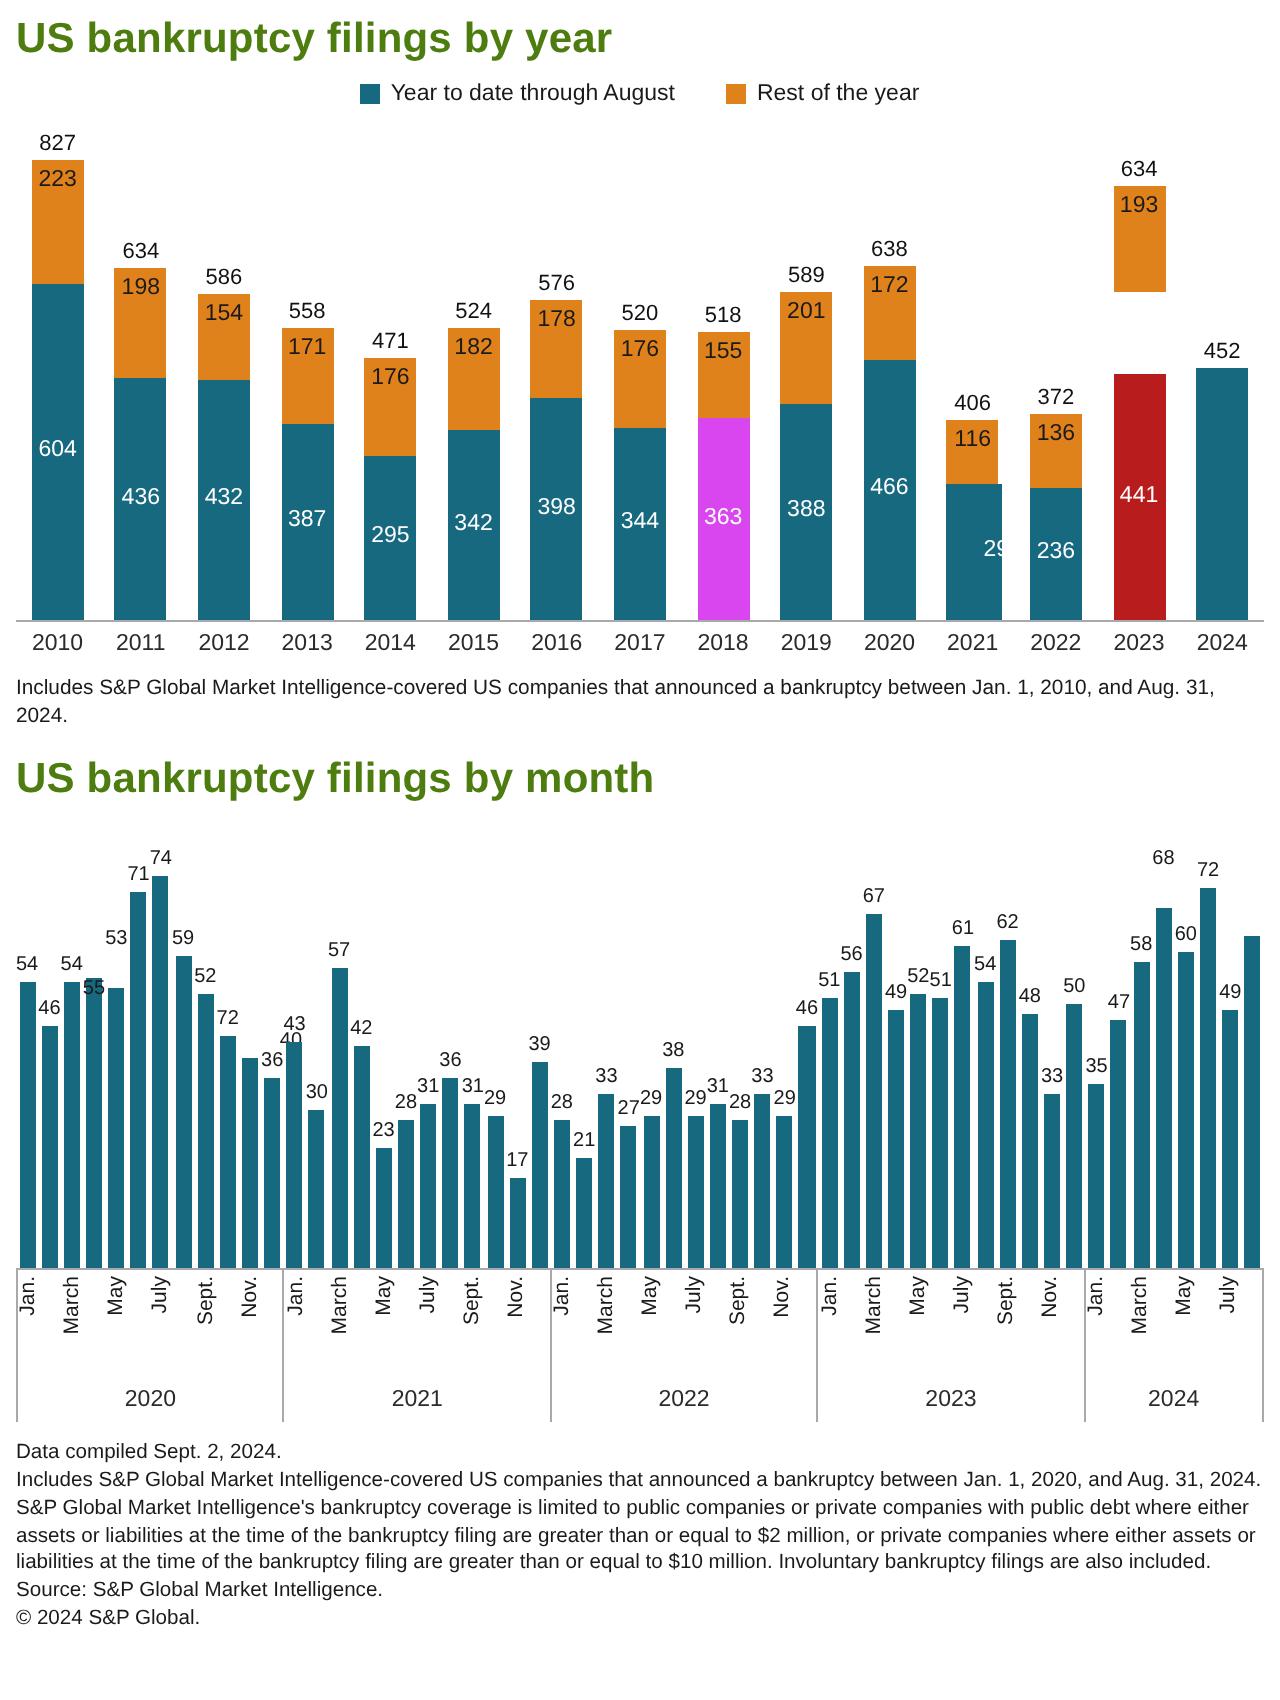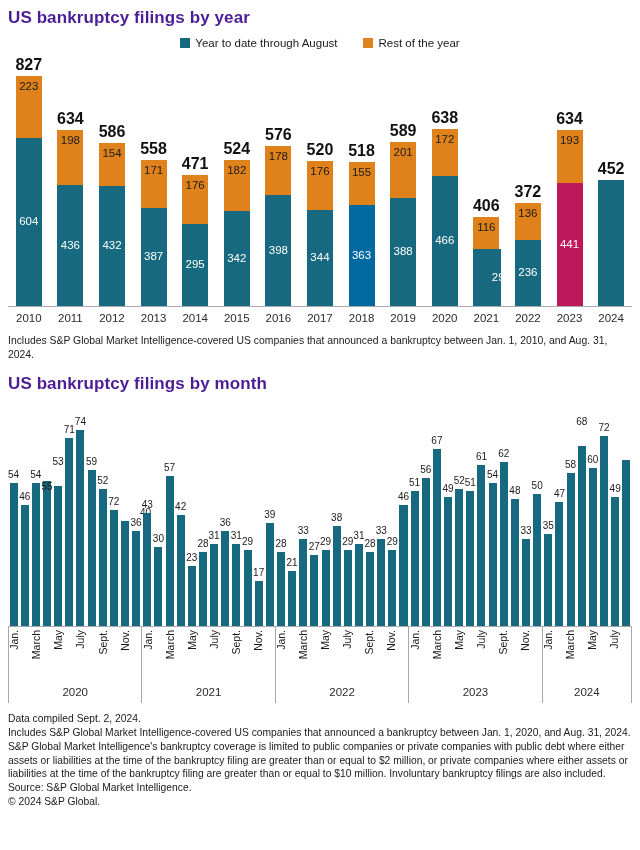--- a/index.html
+++ b/index.html
@@ -1,30 +1,30 @@
 <!DOCTYPE html>
 <html><head>
 <meta charset="utf-8">
 <style>
   * { box-sizing: border-box; margin: 0; padding: 0; }
   html, body { width: 640px; height: 850px; background: #ffffff; overflow: hidden; }
   body { font-family: "Liberation Sans", "DejaVu Sans", sans-serif; color: #1a1a1a; }
   .page { width: 640px; height: 850px; padding: 8px 8px 0 8px; }
 
-  .chart-title { font-size: 17px; font-weight: 700; color: #4c1d95; letter-spacing: 0.1px; }
+  .chart-title { font-size: 21px; font-weight: 700; color: #4d7c0f; letter-spacing: 0.1px; }
 
   
   .legend { display: flex; justify-content: center; gap: 26px; margin: 9px 0 6px 0; }
   .legend-item { display: flex; align-items: center; gap: 5px; font-size: 11.5px; color: #1a1a1a; }
   .swatch { width: 10px; height: 10px; display: inline-block; }
 
   
   .yearly-bars { display: flex; height: 252px; border-bottom: 1px solid #a7a9ac; }
   .yslot { flex: 1; display: flex; flex-direction: column; justify-content: flex-end; align-items: center; }
-  .ytotal { font-size: 16px; font-weight: 700; color: #111; margin-bottom: 2px; }
+  .ytotal { font-size: 11px; font-weight: 400; color: #111; margin-bottom: 2px; }
   .ystack { width: 26px; display: flex; flex-direction: column; }
   .yseg { width: 100%; display: flex; justify-content: center; font-size: 11.5px; line-height: 1; }
   .yseg.orange { align-items: flex-start; padding-top: 5px; color: #1a1a1a; }
   .yseg.teal { align-items: center; color: #ffffff; }
   .yearly-xaxis { display: flex; }
   .yxlabel { flex: 1; text-align: center; font-size: 11.5px; color: #2b2b2b; padding-top: 5px; }
 
   .footnote { font-size: 10.4px; line-height: 1.32; color: #1a1a1a; margin-top: 10px; }
 
   .title-monthly { margin-top: 13px; }
@@ -151,21 +151,21 @@
             <span>344</span>
           </div>
         </div>
       </div>
       <div class="yslot">
         <div class="ytotal">518</div>
         <div class="ystack">
           <div class="yseg orange" style="height: 43.1076px; background: rgb(224, 130, 28);">
             <span>155</span>
           </div>
-          <div class="yseg teal" style="height: 100.955px; background: #0369a1;">
+          <div class="yseg teal" style="height: 100.955px; background: #d946ef;">
             <span>363</span>
           </div>
         </div>
       </div>
       <div class="yslot">
         <div class="ytotal">589</div>
         <div class="ystack">
           <div class="yseg orange" style="height: 55.9008px; background: rgb(224, 130, 28);">
             <span>201</span>
           </div>
@@ -184,21 +184,21 @@
             <span>466</span>
           </div>
         </div>
       </div>
       <div class="yslot">
         <div class="ytotal">406</div>
         <div class="ystack">
           <div class="yseg orange" style="height: 32.2612px; background: rgb(224, 130, 28);">
             <span>116</span>
           </div>
-          <div class="yseg teal" style="height: 57px; background: rgb(22, 105, 127); padding-left: 28px;">
+          <div class="yseg teal" style="height: 68px; background: rgb(22, 105, 127); padding-left: 28px;">
             <span>290</span>
           </div>
         </div>
       </div>
       <div class="yslot">
         <div class="ytotal">372</div>
         <div class="ystack">
           <div class="yseg orange" style="height: 37.8235px; background: rgb(224, 130, 28);">
             <span>136</span>
           </div>
@@ -206,21 +206,21 @@
             <span>236</span>
           </div>
         </div>
       </div>
       <div class="yslot">
         <div class="ytotal">634</div>
         <div class="ystack">
           <div class="yseg orange" style="height: 53.6759px; background: rgb(224, 130, 28);">
             <span>193</span>
           </div>
-          <div class="yseg teal" style="height: 122.648px; background: #be185d;">
+          <div class="yseg teal" style="height: 122.648px; background: #b91c1c; margin-top: 41px;">
             <span>441</span>
           </div>
         </div>
       </div>
       <div class="yslot">
         <div class="ytotal">452</div>
         <div class="ystack">
           <div class="yseg teal" style="height: 125.707px; background: rgb(22, 105, 127);"></div>
         </div>
       </div>

